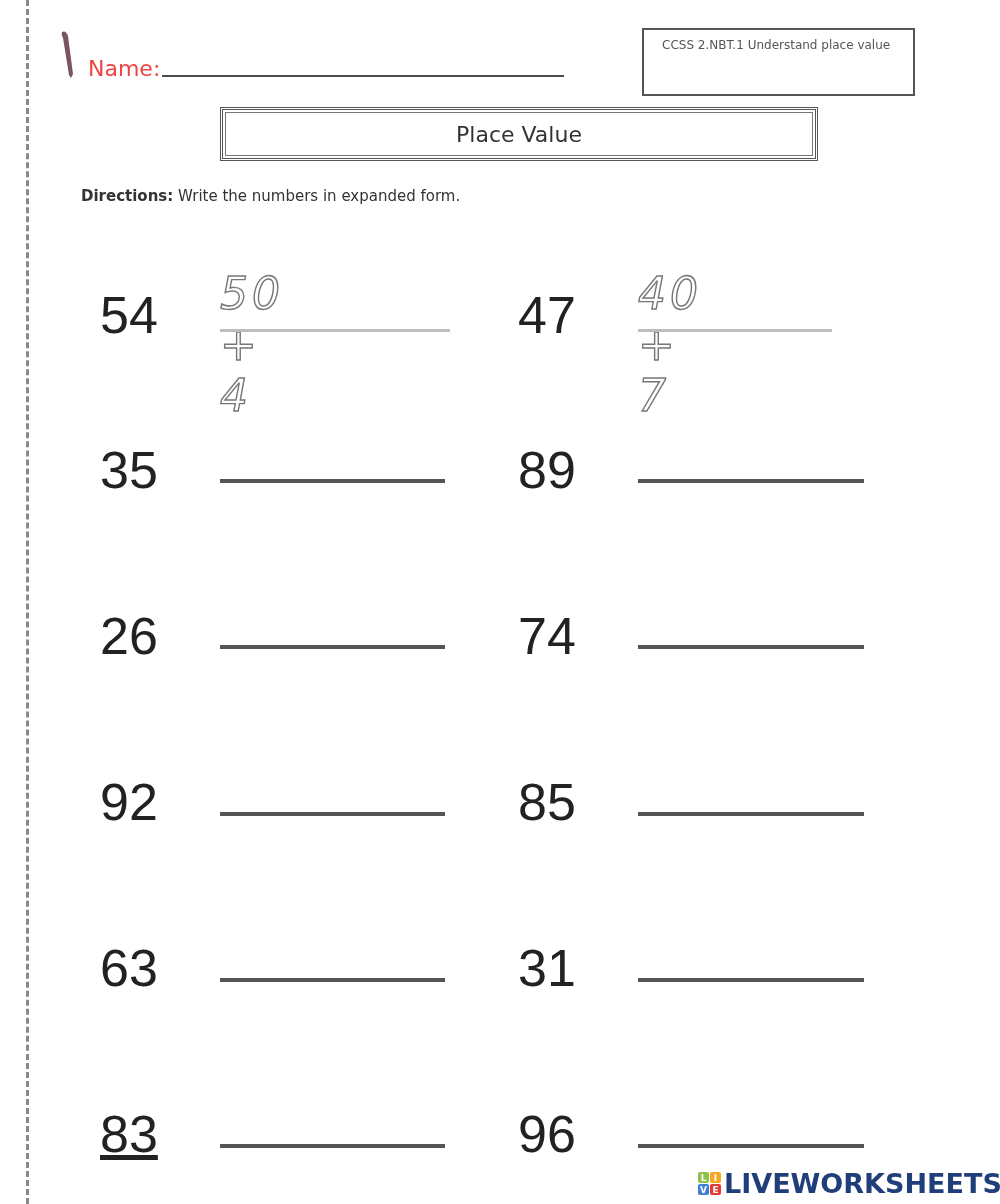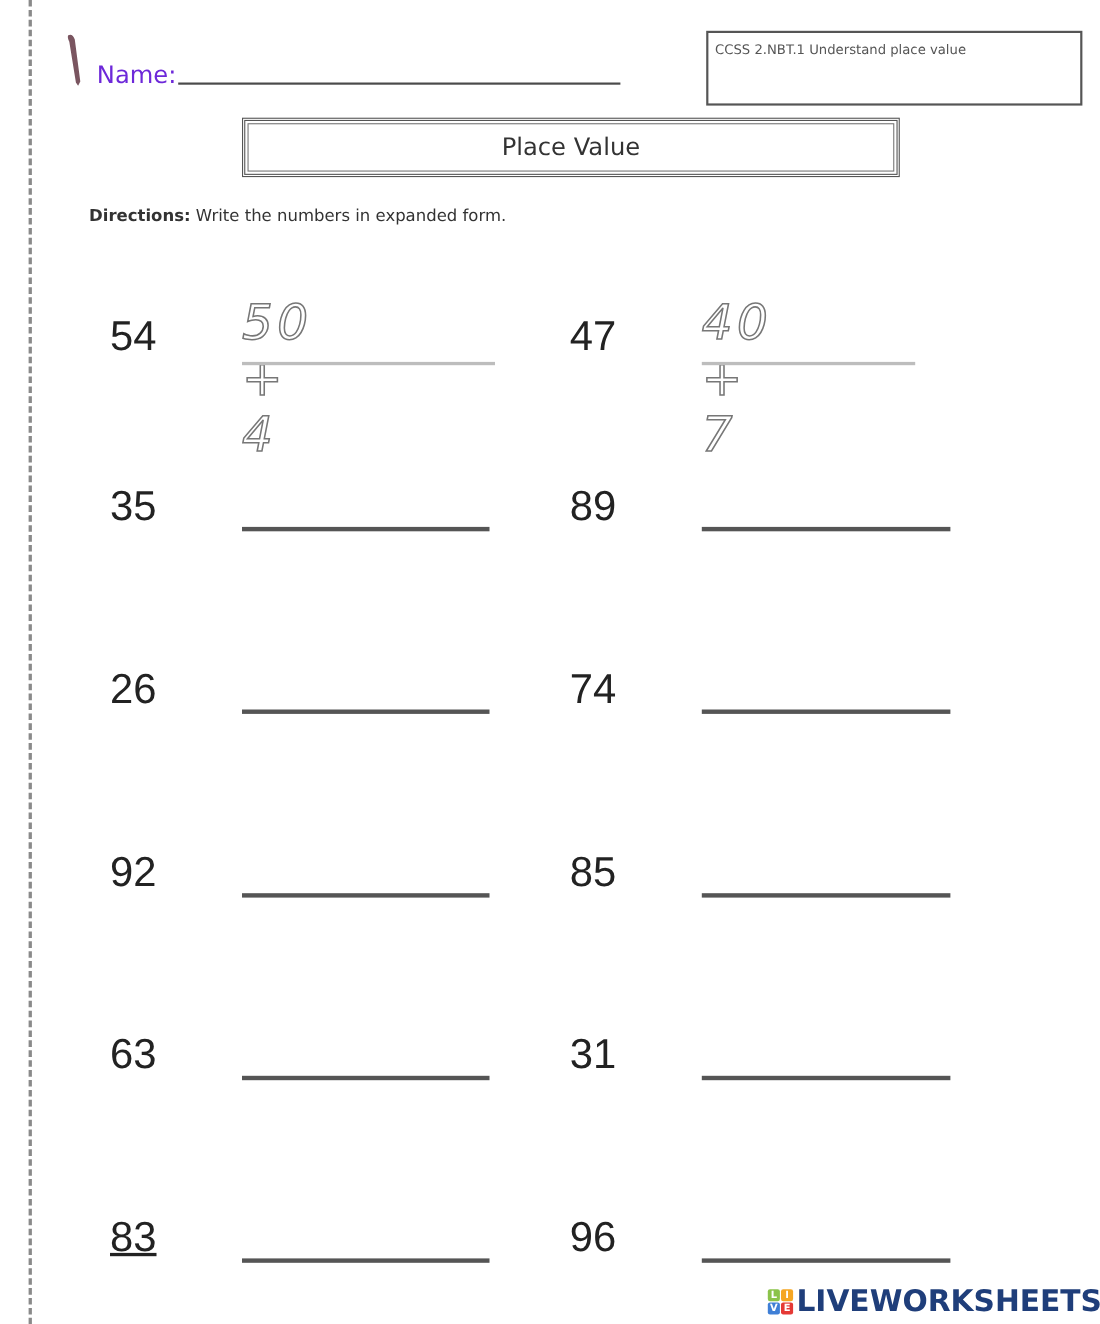--- a/index.html
+++ b/index.html
@@ -9,43 +9,43 @@
     .cut-line {
       position: absolute; left: 26px; top: 0; width: 0; height: 1204px;
       border-left: 3px dashed #8a8a8a;
     }
 
     .pencil-icon {
       position: absolute; left: 60px; top: 30px; width: 14px; height: 50px;
     }
 
     .name-row { position: absolute; left: 88px; top: 56px; display: flex; align-items: flex-end; }
-    .name-label { font-size: 22px; color: #6d28d9; font-family: "DejaVu Sans", sans-serif; }
+    .name-label { font-size: 22px; color: #ef4444; font-family: "DejaVu Sans", sans-serif; }
     .name-line { width: 402px; height: 2px; background: #4a4a4a; margin-left: 2px; margin-bottom: 4px; }
 
     .standard-box {
-      position: absolute; left: 642px; top: 28px; width: 342px; height: 68px;
-      border: 2px solid #555; padding: 6px 6px;
+      position: absolute; left: 642px; top: 28px; width: 273px; height: 68px;
+      border: 2px solid #555; padding: 6px 18px;
       font-size: 12px; line-height: 18px; color: #555;
       font-family: "DejaVu Sans", sans-serif;
     }
 
     .title-box {
       position: absolute; left: 220px; top: 107px; width: 598px; height: 54px;
       border: 3px double #555; outline: 1px solid #777; outline-offset: -6px;
       display: flex; align-items: center; justify-content: center; text-align: center;
     }
     .title-text { font-size: 22px; color: #333; }
 
     .directions { position: absolute; left: 81px; top: 187px; font-size: 15px; color: #333; }
     .directions .dir-label { font-weight: bold; }
 
     .problem { position: absolute; }
     .problem .num {
-      position: absolute; font-family: "Liberation Sans", sans-serif; font-size: 38px;
+      position: absolute; font-family: "Liberation Sans", sans-serif; font-size: 52px;
       color: #222; top: 0;
     }
     .problem .ans-line {
       position: absolute; height: 4px; background: #555;
     }
     .problem .example {
       position: absolute; font-family: "DejaVu Sans", sans-serif; font-size: 44px; font-style: italic;
       color: transparent; -webkit-text-stroke: 1.4px #777; letter-spacing: 4px;
     }
     .problem .example-line { position: absolute; height: 3px; background: #bdbdbd; }

